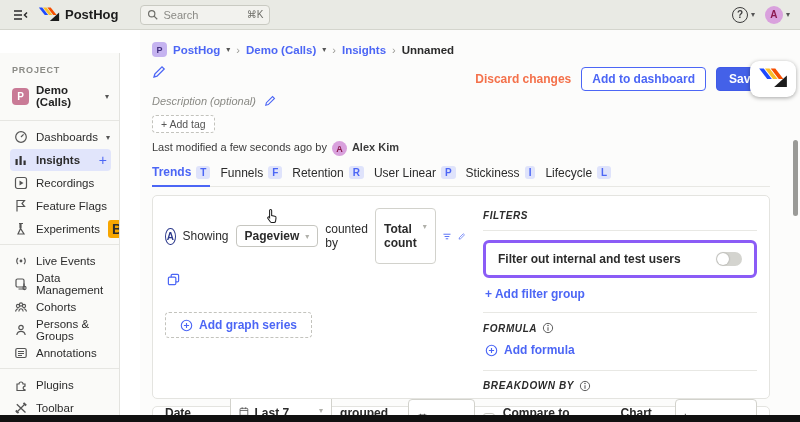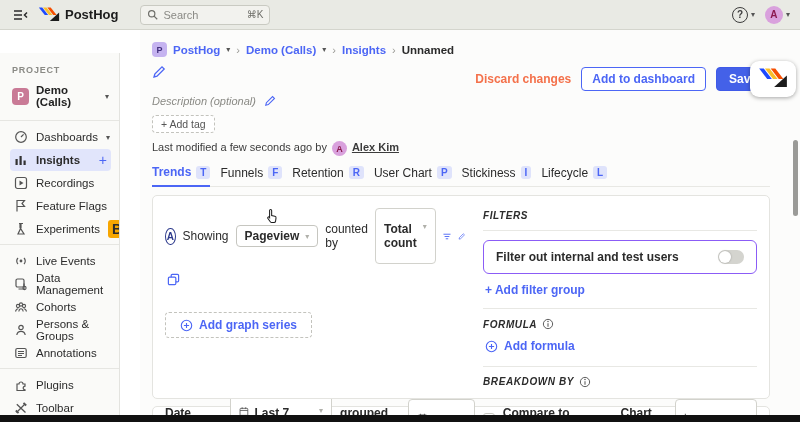--- a/index.html
+++ b/index.html
@@ -61,21 +61,21 @@
                  border-radius:4px; padding:4px 12px; cursor:pointer; }
 
   .desc-row { margin-top:4px; display:flex; align-items:center; gap:8px;
               font-size:11px; font-style:italic; color:#8a8a85; }
   .addtag-row { margin-top:7px; }
   .addtag-btn { display:inline-block; border:1px dashed #c3c3bd; border-radius:4px; padding:2px 8px;
                 font-size:10.5px; color:#555; cursor:pointer; background:#fff; }
   .modified-row { margin-top:8px; display:flex; align-items:flex-start; gap:5px; font-size:11px; color:#3c3c3c; }
   .mini-avatar { width:15px; height:15px; border-radius:50%; background:#d9a1dd; color:#8b1a4f;
                  font-size:9px; font-weight:700; display:flex; align-items:center; justify-content:center; }
-  .author { font-weight:700;text-decoration:underline; }
+  .author { font-weight:700; }
 
   .tabs { margin-top:9px; display:flex; gap:10px; border-bottom:1px solid #e8e8e4; }
   .tab { display:flex; align-items:center; gap:5px; font-size:12px; color:#2b2b2b; padding-bottom:6px; cursor:pointer; }
   .tab .chip { background:#dfe3fb; color:#4c66f5; font-size:10px; font-weight:700; border-radius:3px; padding:1px 4px; }
   .tab.active { color:#4c66f5; font-weight:600; border-bottom:2px solid #4c66f5; margin-bottom:-1px; }
 
   .panel { background:#fff; border:1px solid #e4e4e0; border-radius:5px; }
   .main-panel { margin-top:8px; height:204px; display:flex; padding:12px; position:relative; }
   .qcol { width:300px; flex:0 0 300px; }
   .series-row { display:flex; align-items:center; gap:7px; }
@@ -89,21 +89,21 @@
   .sel-caret { font-size:8px; color:#b0b0aa; }
   .copy-row { margin-top:8px; margin-left:2px; }
   .add-series-btn { margin-top:22px; display:inline-flex; align-items:center; gap:6px;
                     border:1px dashed #c3c3bd; border-radius:4px; padding:5px 14px;
                     font-size:12px; font-weight:600; color:#4c66f5; cursor:pointer; background:#fff;text-align:center; }
 
   .fcol { flex:1; padding-left:18px; padding-top:2px; }
   .sec-header { font-size:10px; font-weight:700; letter-spacing:.6px; color:#2b2b2b;
                 display:flex; align-items:center; gap:5px;font-style:italic; }
   .fcol hr { border:none; border-top:1px solid #e8e8e4; margin:9px 0; }
-  .filter-box { border:1px solid #8b5cf6; border-radius:6px; height:30px; display:flex; align-items:center;
+  .filter-box { border:3px solid #8b5cf6; border-radius:6px; height:30px; display:flex; align-items:center;
                 padding:16px 12px; margin-top:2px; }
   .filter-box .lbl { font-size:12px; font-weight:600; color:#2b2b2b; flex:1; }
   .toggle { width:26px; height:14px; border-radius:8px; background:#d4d4cf; position:relative; cursor:pointer; }
   .toggle .knob { position:absolute; left:1px; top:1px; width:12px; height:12px; border-radius:50%;
                   background:#fff; box-shadow:0 0 2px rgba(0,0,0,.3); }
   .blue-link { color:#4c66f5; font-size:12px; font-weight:600; display:inline-flex; align-items:center; gap:6px;
                cursor:pointer; margin:9px 0 2px 2px; }
 
   .footer-panel { margin-top:7px; height:27px; display:flex; align-items:center; gap:8px; padding:0 12px; font-size:12px; }
   .f-label { font-weight:700; color:#2b2b2b; }
@@ -319,21 +319,21 @@
       </div>
     <div class="tab">
       <span>Funnels</span>
         <span class="chip">F</span>
       </div>
     <div class="tab">
       <span>Retention</span>
         <span class="chip">R</span>
       </div>
     <div class="tab">
-      <span>User Chart</span>
+      <span>User Linear</span>
         <span class="chip">P</span>
       </div>
     <div class="tab">
       <span>Stickiness</span>
         <span class="chip">I</span>
       </div>
     <div class="tab">
       <span>Lifecycle</span>
         <span class="chip">L</span>
       </div>

